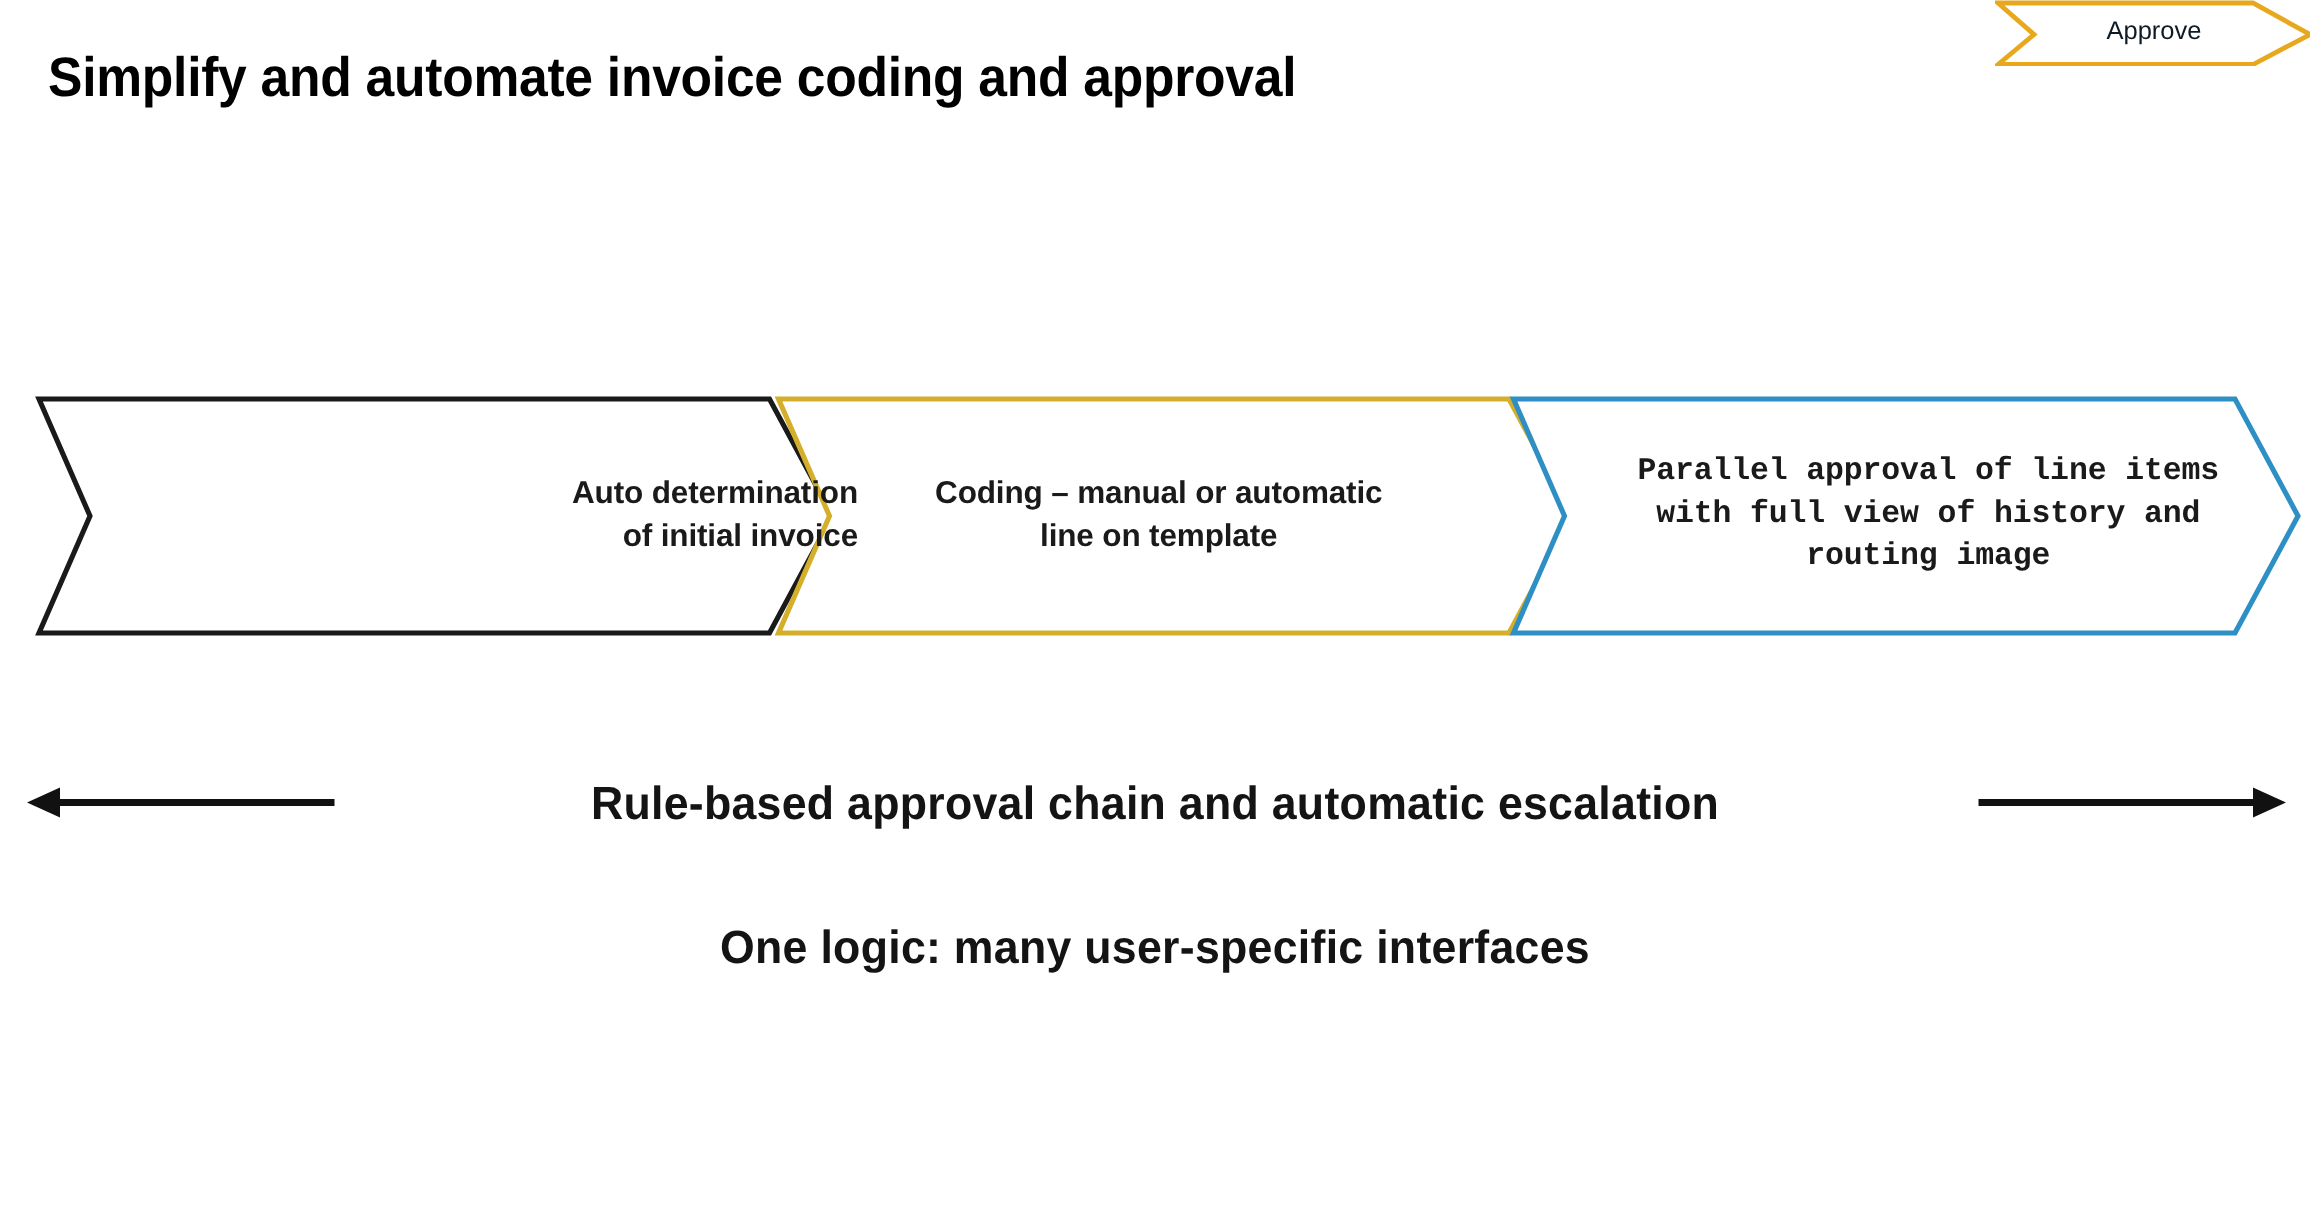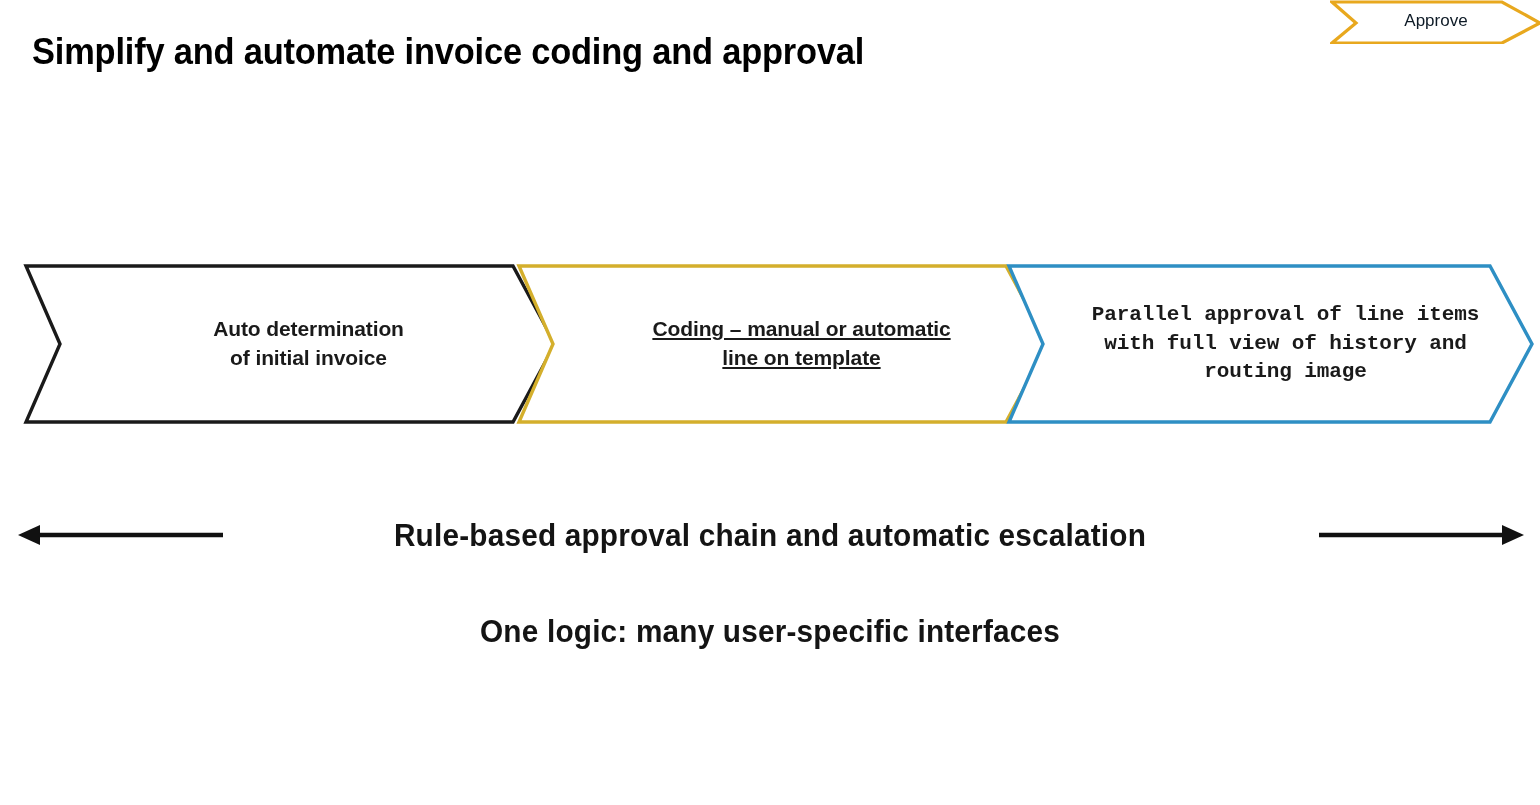--- a/index.html
+++ b/index.html
@@ -100,22 +100,22 @@
     color: #1a1a1a;
     letter-spacing: -0.1px;
     white-space: nowrap;
     box-sizing: border-box;
   }
 
   #chevron-1 { left: 18px;  width: 545px; }
   #chevron-2 { left: 511px; width: 545px; }
   #chevron-3 { left: 1001px; width: 539px; }
 
-  #chevron-1-text { left: 16px;  width: 545px; padding-left: 40px; }
-  #chevron-2-text { left: 511px; width: 545px; padding-left: 36px; text-decoration: underline; }
+  #chevron-1-text { left: 27px;  width: 545px; padding-left: 40px; align-items: flex-end; }
+  #chevron-2-text { left: 482px; width: 545px; padding-left: 36px; }
   #chevron-3-text { left: 1001px; width: 539px; padding-left: 30px; font-family: Liberation Mono, monospace; }
 
   
   #arrow-row {
     position: absolute;
     left: 0;
     top: 508px;
     width: 1540px;
     height: 56px;
   }

